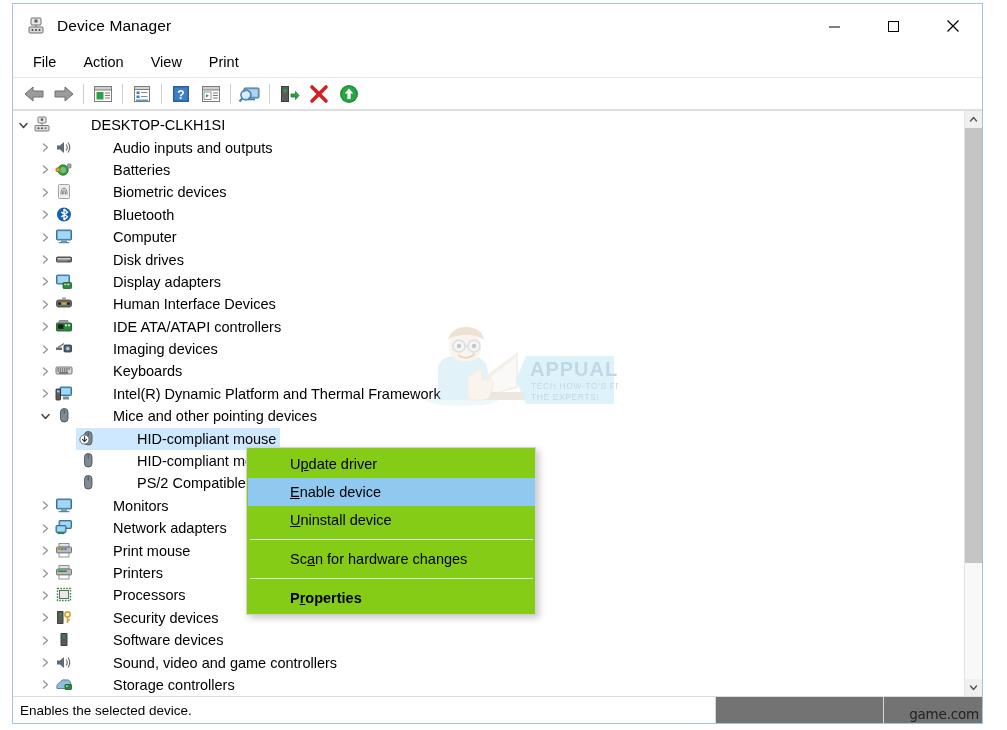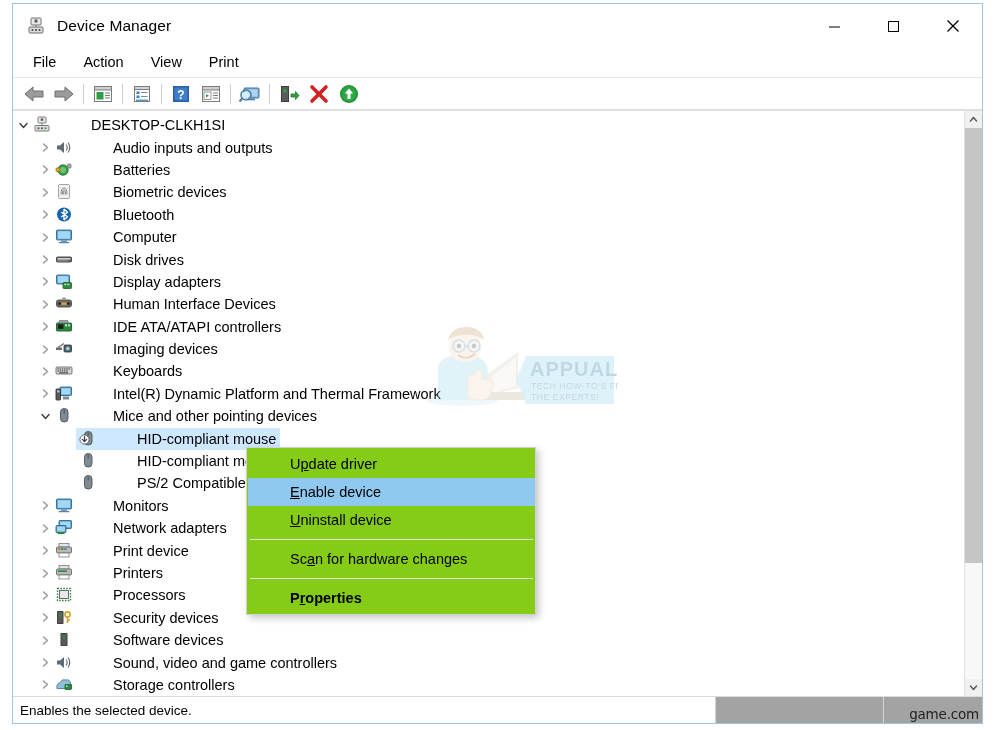--- a/index.html
+++ b/index.html
@@ -193,21 +193,21 @@
     left: 0; right: 0;
     top: 0;
     height: 79%;
     background: #c5c5c5;
   }
 
   
   .statusbar {
     height: 26px;
     min-height: 26px;
-    background: #a3a3a3;
+    background: #737373;
     border-top: 1px solid #dcdcdc;
     display: flex;
     align-items: center;
     font-size: 13.5px;
     color: #000;
     justify-content: center;
   }
   .sb-panel {
     height: 100%;
     display: flex;
@@ -737,21 +737,21 @@
               </span>
               <span class="label-box">
                 <span class="ico"><svg width="18" height="17" viewBox="0 0 18 17">
                     <rect x="4" y="1.5" width="10" height="3.5" fill="#e4e4e4" stroke="#7b7b7b" stroke-width="0.8"></rect>
                     <rect x="1.5" y="5" width="15" height="6" rx="1" fill="#b9b9b9" stroke="#6b6b6b" stroke-width="0.9"></rect>
                     <rect x="2.8" y="6.2" width="2.5" height="1.6" fill="#d36a2c"></rect>
                     <rect x="6" y="6.2" width="2.5" height="1.6" fill="#2d8a3c"></rect>
                     <rect x="9.2" y="6.2" width="2.5" height="1.6" fill="#3b79c4"></rect>
                     <rect x="4" y="11" width="10" height="4" fill="#ffffff" stroke="#7b7b7b" stroke-width="0.8"></rect>
                   </svg></span>
-                <span>Print device</span>
+                <span>Print mouse</span>
               </span>
             </div>
             <div class="row" style="padding-left: 22px;">
               <span class="chev">
                 <svg width="11" height="11" viewBox="0 0 11 11">
                   <path d="M3.5 2 L7.5 5.5 L3.5 9" fill="none" stroke="#9a9a9a" stroke-width="1.5" stroke-linecap="round" stroke-linejoin="round"></path>
                 </svg>
               </span>
               <span class="label-box">
                 <span class="ico"><svg width="18" height="17" viewBox="0 0 18 17">

